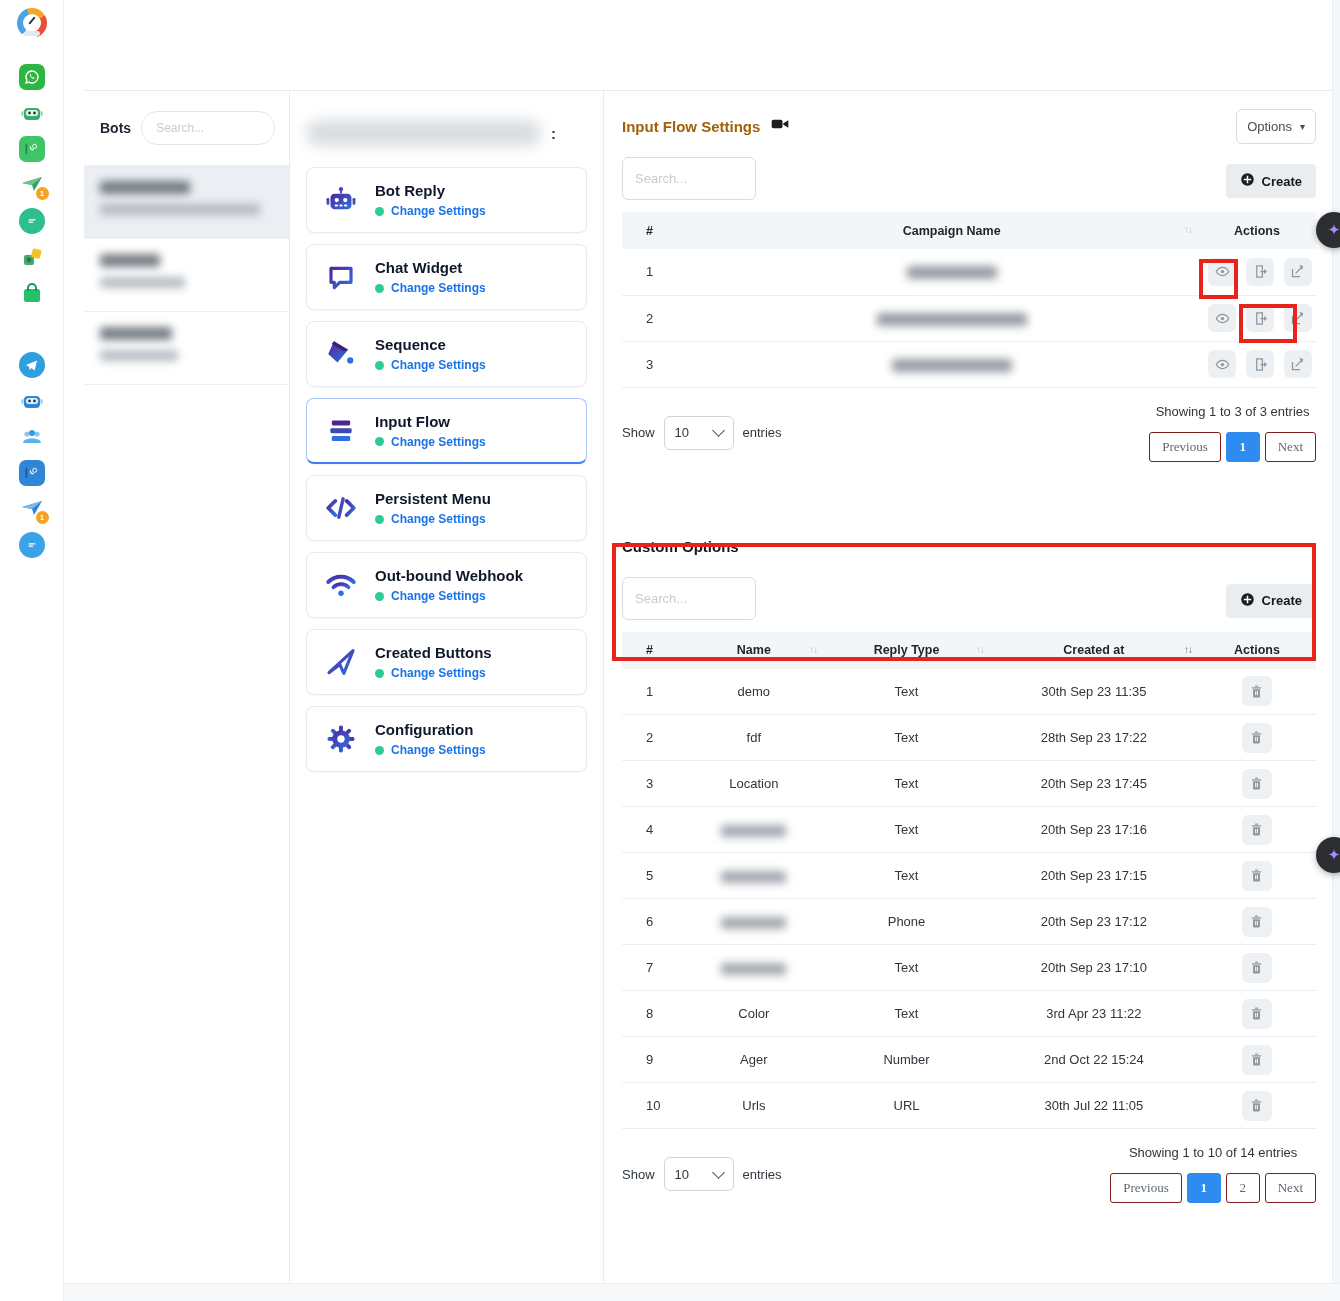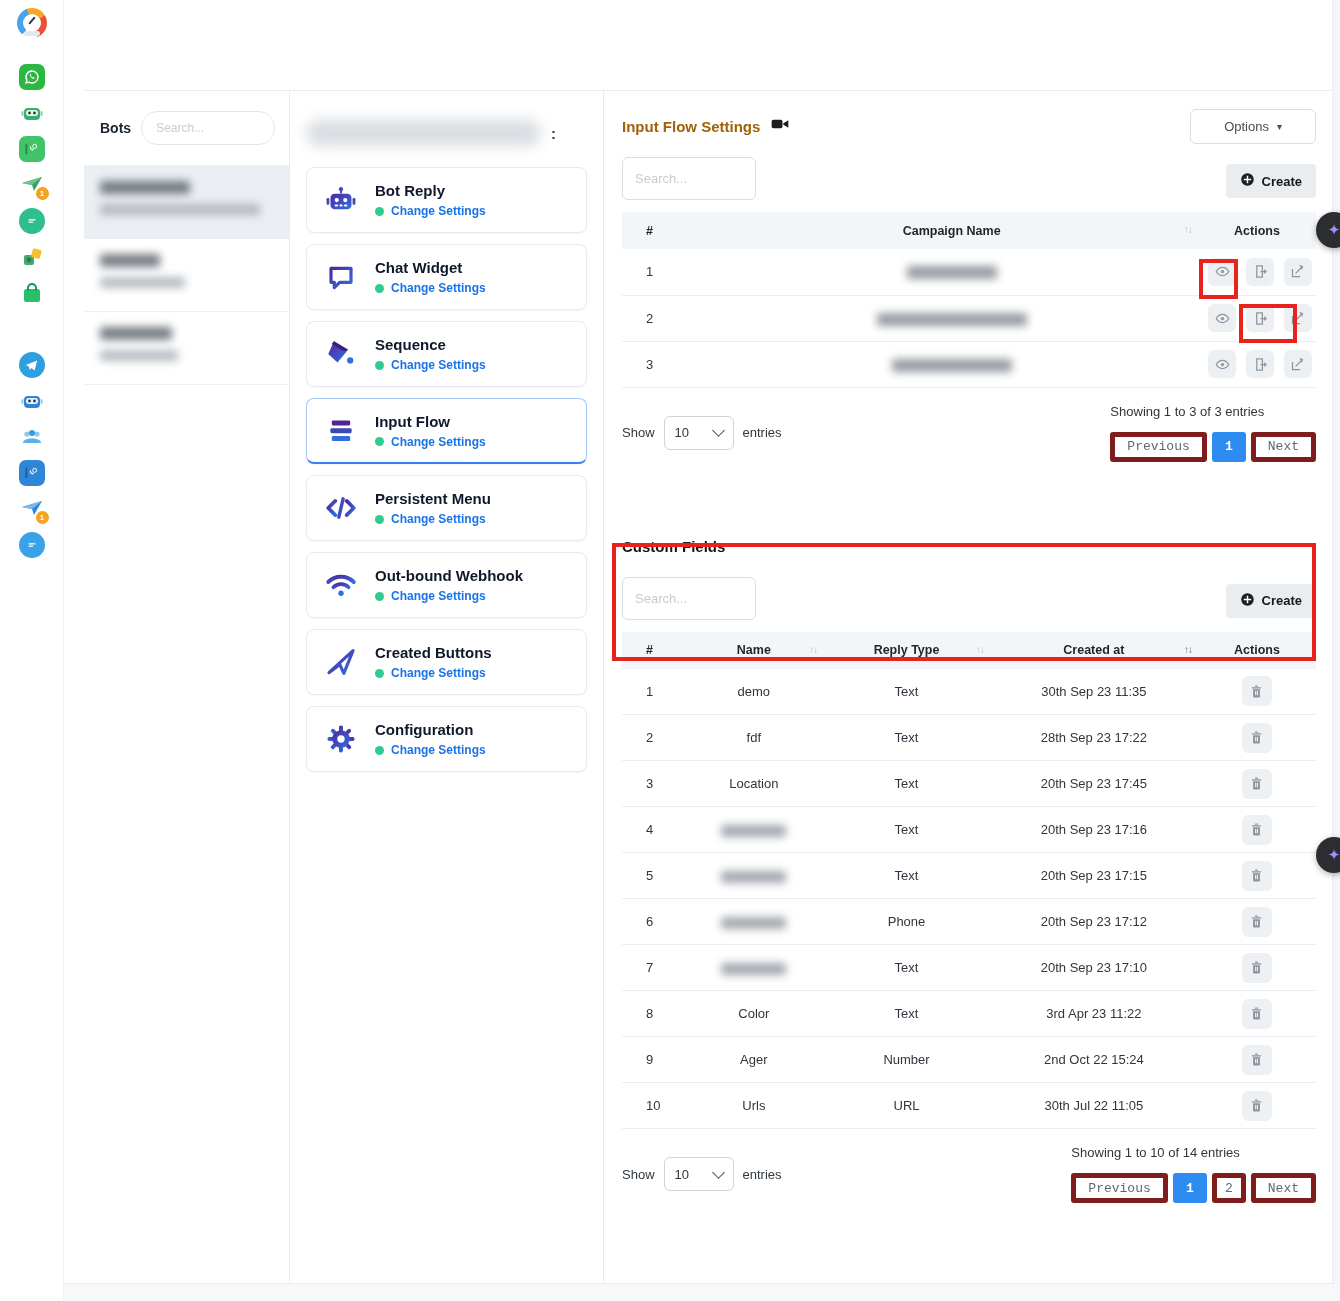--- a/index.html
+++ b/index.html
@@ -58,21 +58,21 @@
   .cicon { width:40px; display:flex; align-items:center; justify-content:center; }
   .clabel { font-size:15px; font-weight:600; color:#0f172a; }
   .clink { display:flex; align-items:center; gap:7px; margin-top:5px; }
   .gdot { width:9px; height:9px; border-radius:50%; background:#2ecc8f; }
   .chg { font-size:12px; font-weight:700; color:#1a73e8; cursor:pointer; }
 
   
   .sec-head { display:flex; align-items:center; justify-content:space-between; margin-top:16px; height:38px; }
   .sec-title-wrap { display:flex; align-items:center; gap:10px; }
   .sec-title { font-size:15px; font-weight:700; color:#a16207; }
-  .btn-options { background:#fff; border:1px solid #d8dde3; border-radius:6px; padding:9px 33px;
+  .btn-options { background:#fff; border:1px solid #d8dde3; border-radius:6px; padding:9px 10px;
                  font-size:13px; color:#454c54; display:flex; align-items:center; gap:8px; cursor:pointer; font-family:inherit; }
   .caret { font-size:10px; color:#454c54; }
   .toolbar { display:flex; align-items:flex-start; justify-content:space-between; margin-top:12px; }
   .tbl-search { width:134px; height:43px; border:1px solid #d8dde3; border-radius:6px; padding:0 12px;
                 font-size:13px; color:#3a424a; outline:none; font-family:inherit; }
   .tbl-search::placeholder { color:#c6ccd2; }
   .btn-create { margin-top:7px; background:#e9edf0; border:none; border-radius:4px; padding:8px 14px;
                 display:flex; align-items:center; gap:7px; font-size:13px; font-weight:600; color:#15181c; cursor:pointer; font-family:inherit; }
 
   table.dt { width:100%; border-collapse:collapse; margin-top:12px; }
@@ -87,25 +87,25 @@
           align-items:center; justify-content:center; cursor:pointer; }
   .cblur { display:inline-block; vertical-align:middle; }
   .w90{width:90px;} .w150{width:150px;} .w120{width:120px;} .w65{width:65px; height:12px; background:#8a929b; opacity:.8;}
   .rowblur { height:13px; background:#7b838c; opacity:.8; }
 
   .tfoot { display:flex; justify-content:space-between; margin-top:16px; }
   .showbox { display:flex; align-items:center; gap:9px; font-size:13px; color:#2f363d; }
   .fselect { width:70px; height:34px; border:1px solid #ced4da; border-radius:6px; display:flex; align-items:center;
              justify-content:space-between; padding:0 10px; font-size:13px; color:#2f363d; cursor:pointer; background:#fff; }
   .chev { width:9px; height:9px; border-right:1.6px solid #444b52; border-bottom:1.6px solid #444b52; transform:rotate(45deg); margin-top:-4px; }
-  .fright { display:flex; flex-direction:column; align-items:flex-start; gap:13px; }
+  .fright { display:flex; flex-direction:column; align-items:center; gap:13px; }
   .summary { font-size:13px; color:#2f363d; }
   .pager { display:flex; gap:5px; }
-  .pbtn { height:30px; min-width:34px; padding:0 12px; background:#fff; border:5px solid #7f1d1d; border-radius:3px;
-          font-size:13px; color:#5d6874; cursor:pointer; font-family:Liberation Mono, monospace; }
+  .pbtn { height:30px; min-width:34px; padding:0 12px; background:#fff; border:1px solid #7f1d1d; border-radius:3px;
+          font-size:13px; color:#5d6874; cursor:pointer; font-family:Liberation Serif, serif; }
   .pbtn.num { padding:0; width:30px; }
   .pbtn.active { background:#2e8bf0; border-color:#2e8bf0; color:#fff; font-weight:600; }
 
   .cf-section { margin-top:76px; }
   .cf-title { font-size:15px; font-weight:700; color:#15181c; }
 
   
   .redbox { position:absolute; border:4px solid #e8231c; z-index:6; pointer-events:none; }
   .rb1 { left:1199px; top:259px; width:39px; height:40px; }
   .rb2 { left:1239px; top:304px; width:58px; height:39px; }
@@ -542,21 +542,21 @@
           <div class="summary">Showing 1 to 3 of 3 entries</div>
           <div class="pager">
             <button class="pbtn">Previous</button>
             <button class="pbtn num active">1</button>
             <button class="pbtn">Next</button>
           </div>
         </div>
       </div>
 
       <div class="cf-section">
-        <div class="cf-title">Custom Fields</div>
+        <div class="cf-title">Custom Options</div>
         <div class="toolbar" style="margin-top:22px">
           <input class="tbl-search" placeholder="Search..." style="">
           <button class="btn-create">
             <span><svg width="15" height="15" viewBox="0 0 24 24">
                   <circle cx="12" cy="12" r="10" fill="#1c1e21"></circle>
                   <rect x="10.8" y="6" width="2.4" height="12" fill="#fff"></rect>
                   <rect x="6" y="10.8" width="12" height="2.4" fill="#fff"></rect>
                 </svg></span>
             <span>Create</span>
           </button>

